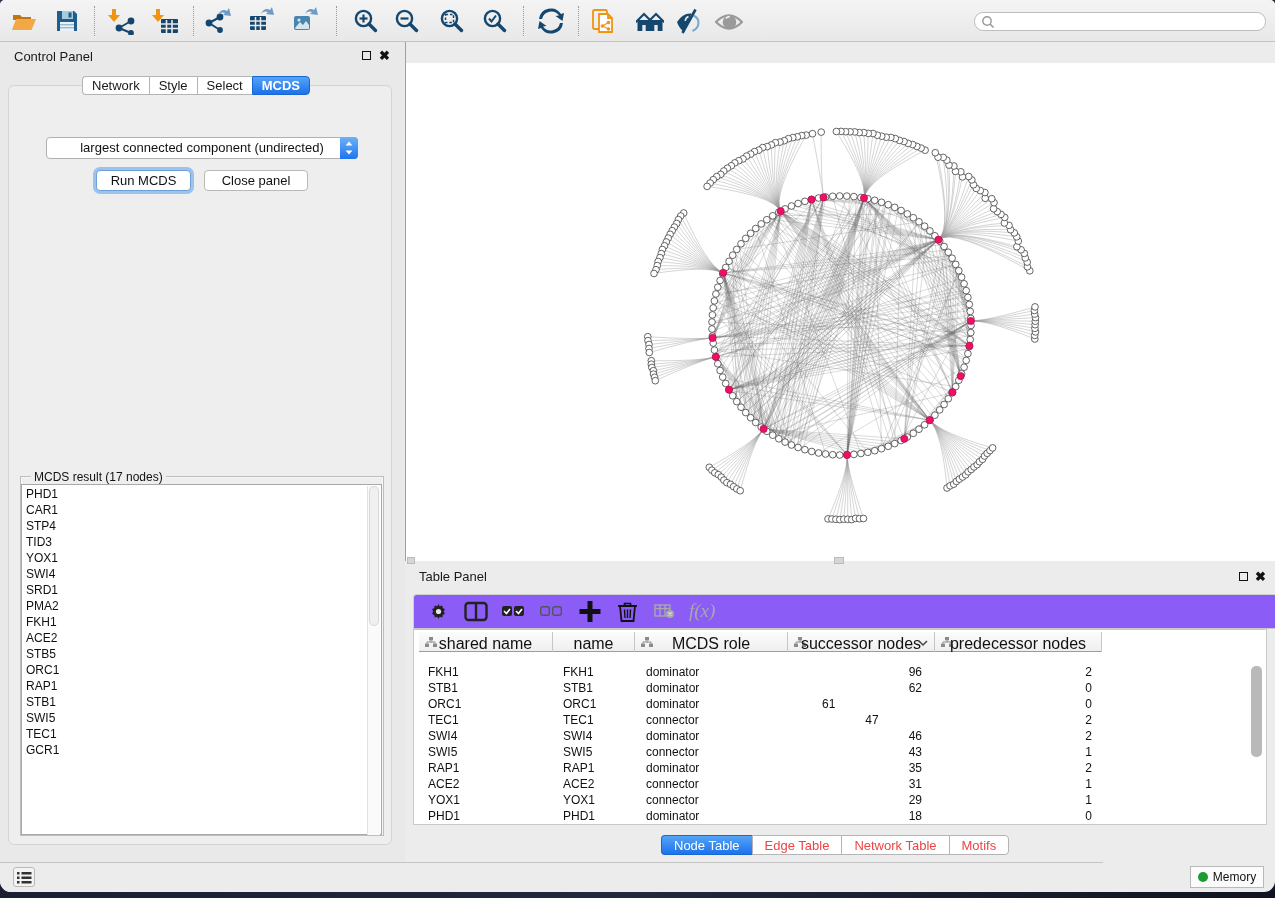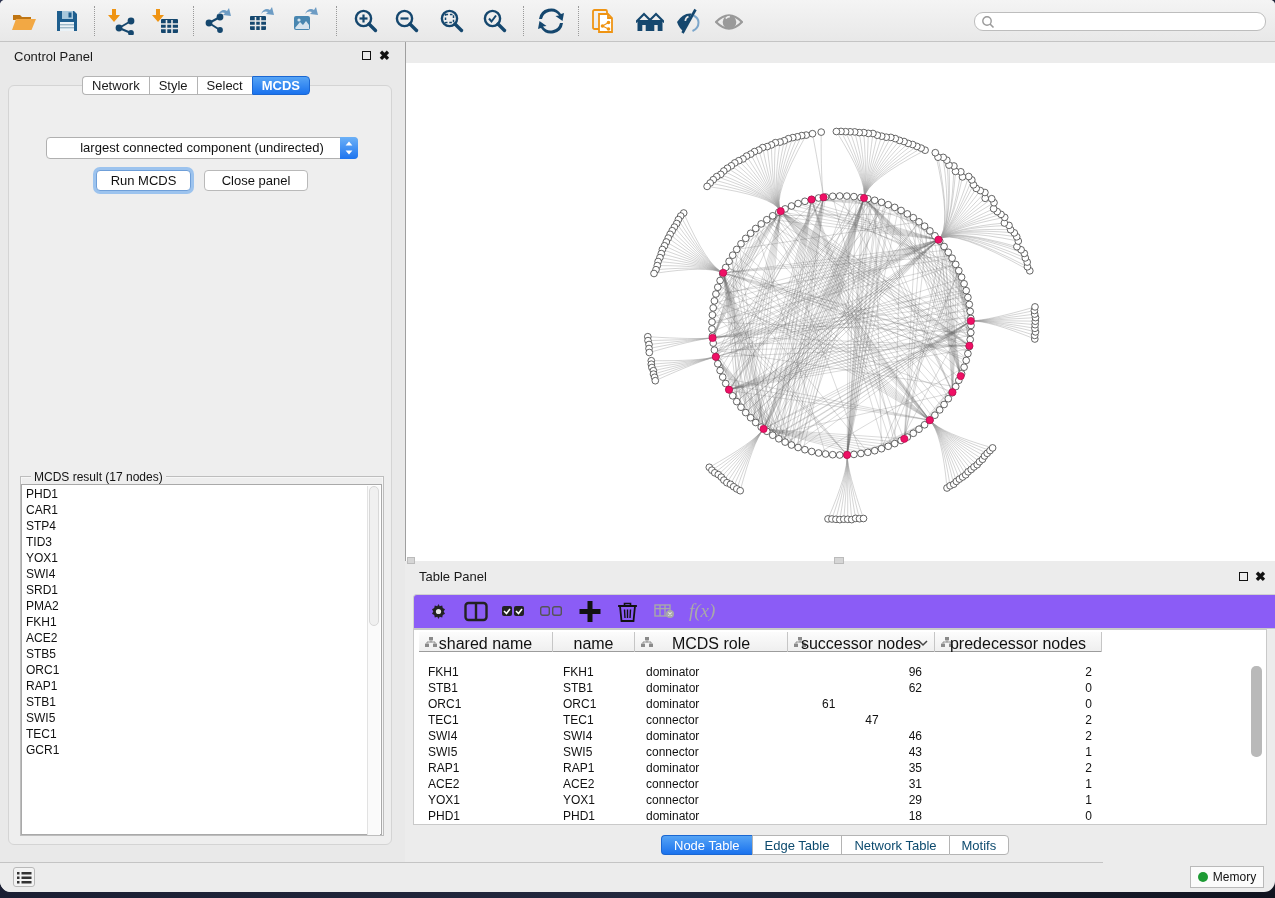--- a/index.html
+++ b/index.html
@@ -50,21 +50,21 @@
 .tpx { position:absolute; left:850px; top:4px; font-size:13px; color:#111; font-weight:bold; }
 .tp-toolbar { position:absolute; left:8px; top:29px; width:896px; height:35px; background:#8b5cf6; border:1px solid #d0d0d0; border-radius:4px 4px 0 0; border-bottom:1px solid #c9c9c9; }
 .tp-table { position:absolute; left:8px; top:64px; width:854px; height:196px; background:#fff; border:1px solid #c9c9c9; }
 .thead { position:absolute; left:0; top:2px; width:852px; height:20px; background:linear-gradient(#fcfcfc,#efefef); border-bottom:1px solid #9c9c9c; font-size:16px; color:#111; }
 .th-cell { position:absolute; top:0; height:20px; border-right:1px solid #c6c6c6; }
 .th-cell .lbl { position:absolute; width:100%; text-align:center; top:3px; }
 .trow { position:absolute; font-size:12px; color:#111; height:16px; line-height:16px; }
 .tsb { position:absolute; right:2px; top:36px; width:13px; height:158px; }
 .tsb .th2 { position:absolute; left:0; top:0; width:11px; height:91px; background:#b9b9b9; border-radius:5px; }
 .btabs { position:absolute; left:256px; top:270px; height:20px; display:flex; font-size:13px; }
-.btab { height:20px; line-height:19px; padding:0 12px; background:#fff; border:1px solid #b4b4b4; border-right:none; color:#0c4a6e; }
+.btab { height:20px; line-height:19px; padding:0 12px; background:#fff; border:1px solid #b4b4b4; border-right:none; color:#ef4444; }
 .btab:first-child { border-radius:4px 0 0 4px; }
 .btab.last { border-right:1px solid #b4b4b4; border-radius:0 4px 4px 0; }
 .btab.sel { background:linear-gradient(#56a4f5,#1a72ee); color:#fff; border-color:#1a67d2; }
 
 .statusbar { position:absolute; left:0; top:862px; width:1103px; height:30px; background:#ececec; border-top:1px solid #c4c4c4; }
 .sb-left { position:absolute; left:13px; top:4px; width:22px; height:20px; background:#f3f3f3; border:1px solid #b9b9b9; border-radius:3px; }
 .mem { position:absolute; left:1190px; top:3px; width:74px; height:22px; background:#fbfbfb; border:1px solid #b9b9b9; font-size:12px; color:#111; text-align:center; line-height:21px; }
 .mem .dot { display:inline-block; width:10px; height:10px; border-radius:50%; background:#1d9a34; margin-right:5px; vertical-align:-1px; }
 .search { position:absolute; left:974px; top:12px; width:292px; height:19px; background:#fff; border:1px solid #bdbdbd; border-radius:9px; }
 svg.ic { display:block; }

